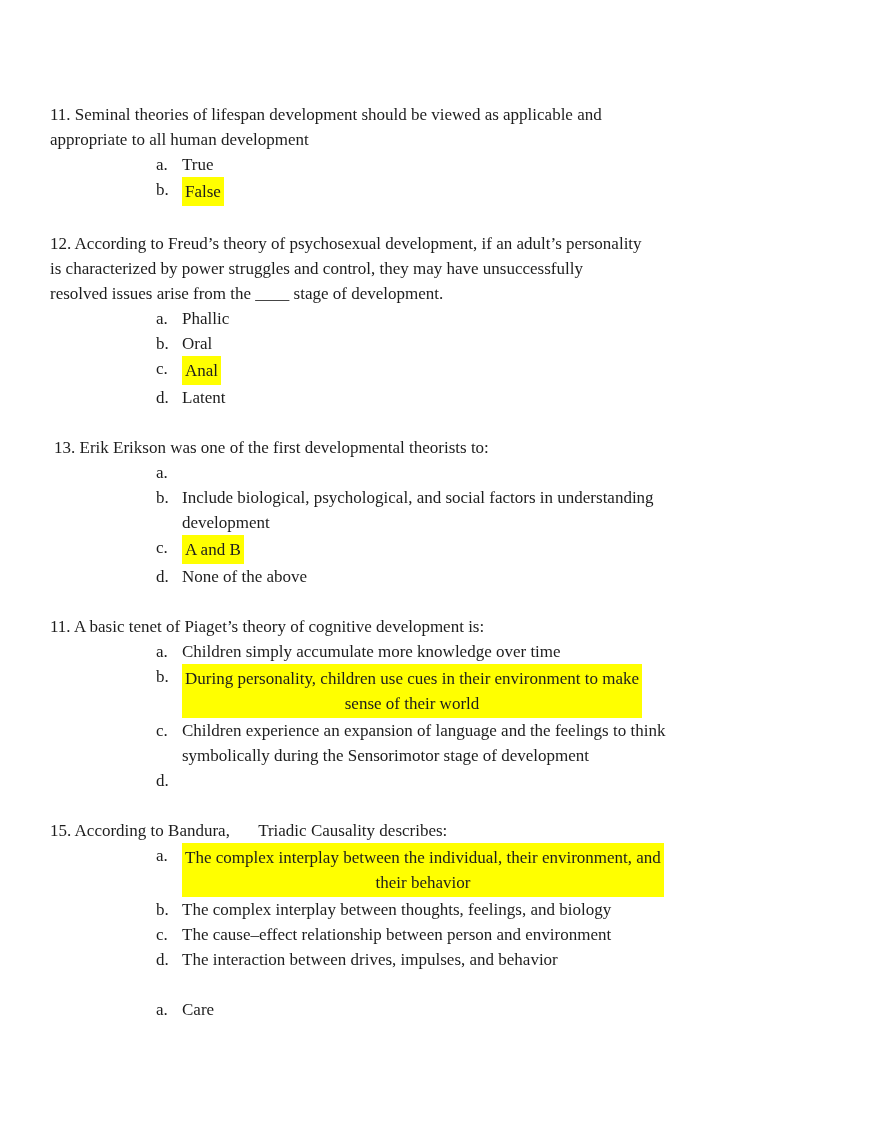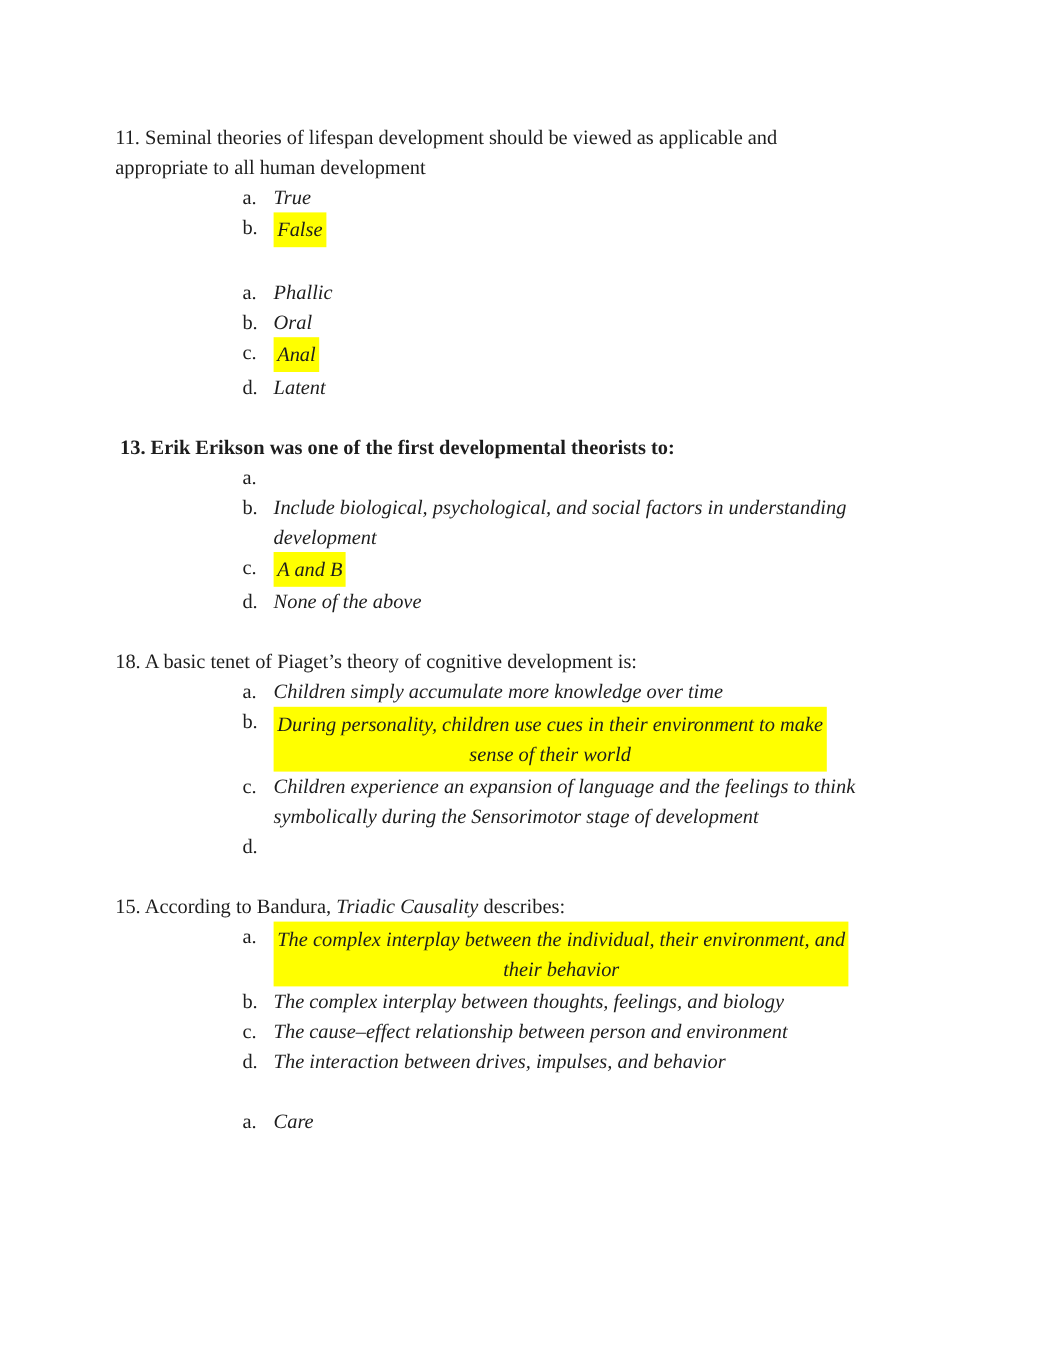--- a/index.html
+++ b/index.html
@@ -6,57 +6,55 @@
     margin: 0;
     padding: 0;
     background: #ffffff;
   }
   .page {
     position: relative;
     box-sizing: border-box;
     width: 768px;
     height: 1139px;
     background: #ffffff;
-    padding: 102px 90px 0 96px;
+    padding: 102px 90px 0 50px;
     font-family: "Liberation Serif", "DejaVu Serif", serif;
     font-size: 17px;
     line-height: 25px;
     color: #1d1d1d;
   }
   .question {
     margin-bottom: 25px;
   }
   .q-text {
     white-space: pre;
   }
   .q-text.indent {
     padding-left: 4px;
-    font-weight: bold;
   }
   .option {
     display: flex;
     align-items: flex-start;
   }
   .opt-letter {
     flex: 0 0 26px;
     margin-left: 106px;
   }
   .opt-text {
     white-space: pre;
-    font-style: italic;
   }
   .hl {
     background: #ffff00;
     padding: 2px 3px;
     box-decoration-break: clone;
     text-align: center;
     -webkit-box-decoration-break: clone;
   }
   .italic {
-    font-style: italic;
+    margin-left: 24px;
   }
 </style>
 </head>
 <body>
 
 <div class="page">
 
   <div class="question">
     <div class="q-text">11. Seminal theories of lifespan development should be viewed as applicable and
 appropriate to all human development</div>
@@ -66,20 +64,23 @@
         <span class="opt-text">True</span>
       </div>
       <div class="option">
         <span class="opt-letter">b.</span>
         <span class="opt-text hl">False</span>
       </div>
     </div>
   </div>
 
   <div class="question">
+    <div class="q-text">12. According to Freud’s theory of psychosexual development, if an adult’s personality
+is characterized by power struggles and control, they may have unsuccessfully
+resolved issues arise from the ____ stage of development.</div>
     <div class="options">
       <div class="option">
         <span class="opt-letter">a.</span>
         <span class="opt-text">Phallic</span>
       </div>
       <div class="option">
         <span class="opt-letter">b.</span>
         <span class="opt-text">Oral</span>
       </div>
       <div class="option">
@@ -109,21 +110,21 @@
         <span class="opt-text hl">A and B</span>
       </div>
       <div class="option">
         <span class="opt-letter">d.</span>
         <span class="opt-text">None of the above</span>
       </div>
     </div>
   </div>
 
   <div class="question">
-    <div class="q-text">18. A basic tenet of Piaget’s theory of cognitive development is:</div>
+    <div class="q-text">11. A basic tenet of Piaget’s theory of cognitive development is:</div>
     <div class="options">
       <div class="option">
         <span class="opt-letter">a.</span>
         <span class="opt-text">Children simply accumulate more knowledge over time</span>
       </div>
       <div class="option">
         <span class="opt-letter">b.</span>
         <span class="opt-text hl">During personality, children use cues in their environment to make
 sense of their world</span>
       </div>

